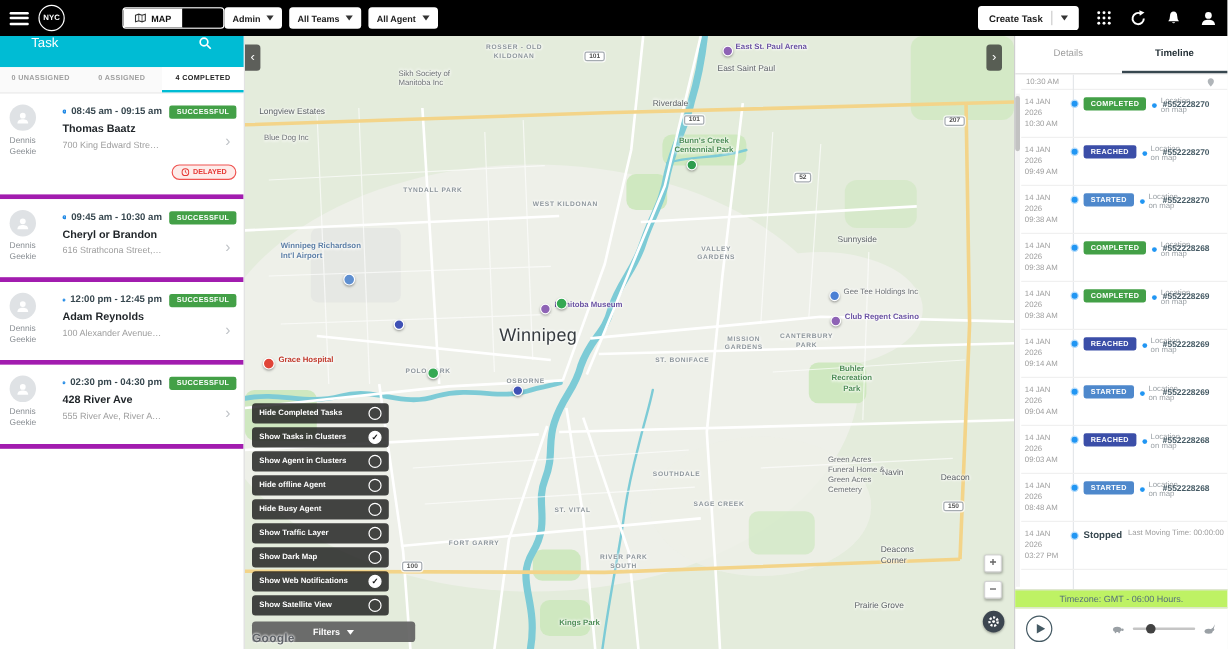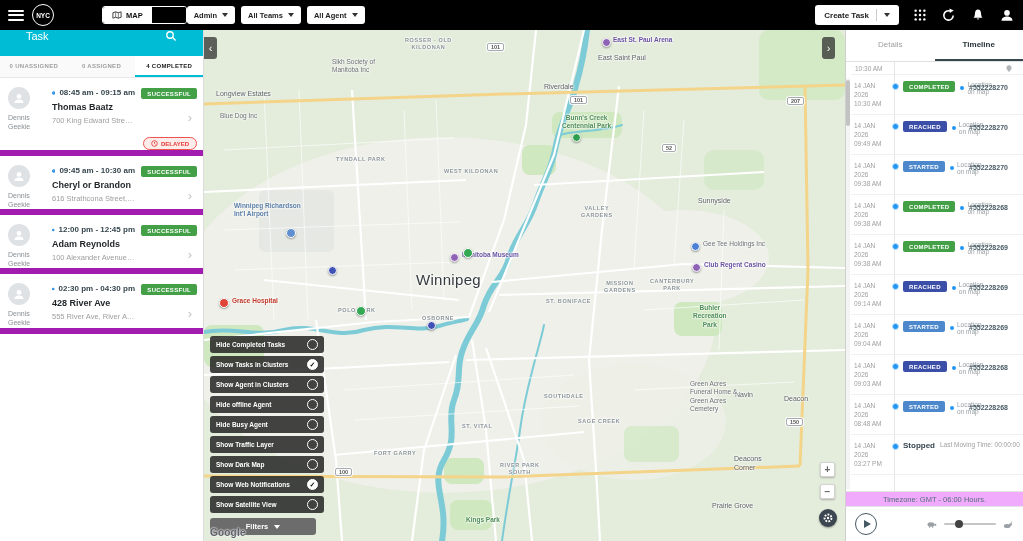--- a/index.html
+++ b/index.html
@@ -31,21 +31,21 @@
   
   .sidebar{position:absolute;top:30px;left:0;width:204px;bottom:0;background:#fff;
     border-right:1px solid #dcdcdc;display:flex;flex-direction:column;z-index:40}
   .side-head{height:26px;background:#00bcd4;color:#fff;display:flex;align-items:flex-start;
     justify-content:space-between;padding:0 26px;font-size:11px;font-weight:400;flex:none}
   .side-tabs{height:22px;display:flex;background:#fafafa;border-bottom:1px solid #e8e8e8;flex:none}
   .side-tab{flex:1;display:flex;align-items:center;justify-content:center;font-size:6px;font-weight:700;
     letter-spacing:.3px;color:#9e9e9e;border-bottom:2px solid transparent;cursor:pointer}
   .side-tab.active{color:#212121;background:#fff;border-bottom-color:#00bcd4}
   .cards{flex:1;overflow:hidden}
-  .card{display:flex;padding:9px 6px 0 8px;border-bottom:6px solid #a21caf;cursor:pointer;background:#fff}
+  .card{display:flex;padding:9px 6px 12px 8px;border-bottom:4px solid #a21caf;cursor:pointer;background:#fff}
   .card-left{width:44px;flex:none;display:flex;flex-direction:column;gap:4px}
   .avatar{width:22px;height:22px;border-radius:50%;background:#dfe2e5;display:flex;align-items:center;justify-content:center;flex:none}
   .agent-name{font-size:7px;color:#8a8f94;line-height:1.3;width:40px}
   .card-mid{flex:1;min-width:0;padding-top:1px}
   .card-time{display:flex;align-items:center;gap:4px;font-size:8px;font-weight:700;color:#37474f;white-space:nowrap}
   .card-name{font-size:9px;font-weight:700;color:#1f2428;margin-top:5px}
   .card-addr{font-size:7.5px;color:#9e9e9e;margin-top:4px;white-space:nowrap;overflow:hidden;text-overflow:ellipsis}
   .card-right{width:62px;flex:none;display:flex;flex-direction:column;align-items:flex-end;padding-top:1px}
   .pill{display:inline-block;font-size:6px;font-weight:700;color:#fff;padding:2.5px 6px;border-radius:2px;letter-spacing:.3px;white-space:nowrap}
   .p-success,.p-completed{background:#43a047}
@@ -87,21 +87,21 @@
   .cl-right{right:10px;border-radius:3px}
 
   .filters{position:absolute;left:6px;top:306px;width:114px;z-index:25}
   .flt-row{display:flex;align-items:center;justify-content:space-between;gap:6px;background:rgba(28,28,28,.82);
     color:#fff;font-size:6.5px;font-weight:700;padding:3px 6px;border-radius:3px;margin-bottom:3px;cursor:pointer;min-height:14px}
   .tgl{width:11px;height:11px;border:1.5px solid #fff;border-radius:50%;flex:none;display:flex;
     align-items:center;justify-content:center;font-style:normal}
   .tgl::after{content:"✓";font-size:7px;font-weight:700;color:#111;visibility:hidden}
   .flt-row.on .tgl{background:#fff}
   .flt-row.on .tgl::after{visibility:visible}
-  .flt-btn{width:106px;height:17px;margin-top:5px;background:rgba(97,97,97,.92);border:none;border-radius:3px;
+  .flt-btn{width:136px;height:17px;margin-top:5px;background:rgba(97,97,97,.92);border:none;border-radius:3px;
     color:#fff;font-size:7.5px;font-weight:700;display:flex;align-items:center;justify-content:center;gap:6px;
     font-family:inherit;cursor:pointer}
   .caret-w{width:0;height:0;border-left:3px solid transparent;border-right:3px solid transparent;border-top:4px solid #fff}
 
   .zoombtn{position:absolute;right:10px;width:15px;height:15px;background:#fff;border:1px solid #d3d3d3;
     border-radius:2px;color:#666;font-size:10px;font-weight:700;display:flex;align-items:center;justify-content:center;
     cursor:pointer;box-shadow:0 1px 2px rgba(0,0,0,.25);z-index:25}
   .z-in{top:432px}.z-out{top:454px}
   .gearbtn{position:absolute;right:8px;top:479px;width:18px;height:18px;border-radius:50%;background:#3c4650;
     display:flex;align-items:center;justify-content:center;cursor:pointer;box-shadow:0 1px 2px rgba(0,0,0,.35);z-index:25}
@@ -125,21 +125,21 @@
   .tl-row{display:flex;min-height:40px;border-bottom:1px solid #f0f0f0;padding-top:6px;position:relative}
   .tl-when{width:36px;flex:none;display:flex;flex-direction:column;font-size:6.5px;color:#9e9e9e;line-height:1.4;padding-left:3px}
   .tl-axis{width:16px;flex:none;display:flex;justify-content:center}
   .tl-dot{width:7px;height:7px;border-radius:50%;background:#2196f3;border:1.5px solid #bbdefb;margin-top:2px}
   .tl-main{flex:1;min-width:0;display:flex;flex-direction:row;gap:5px;align-items:flex-start}
   .tl-loc{display:flex;align-items:center;gap:3px;font-size:6.5px;color:#9aa0a5;cursor:pointer}
   .bdot{width:4px;height:4px;border-radius:50%;background:#2196f3;flex:none}
   .tl-order{width:54px;flex:none;font-size:7px;font-weight:700;color:#455a64;padding-top:3px;cursor:pointer}
   .stop-title{font-size:8px;font-weight:700;color:#37474f}
   .stop-sub{font-size:6.5px;color:#9e9e9e}
-  .tz{height:16px;flex:none;background:#f0abfc;border-top:1px solid #e4e4e4;border-bottom:1px solid #e4e4e4;
+  .tz{height:16px;flex:none;background:#bef264;border-top:1px solid #e4e4e4;border-bottom:1px solid #e4e4e4;
     display:flex;align-items:center;justify-content:center;font-size:7.5px;color:#546e7a}
   .playback{height:34px;flex:none;display:flex;align-items:center;padding:0 9px}
   .play{width:22px;height:22px;border-radius:50%;border:1.5px solid #455a64;display:flex;align-items:center;
     justify-content:center;cursor:pointer;background:#fff}
   .play i{width:0;height:0;border-top:4px solid transparent;border-bottom:4px solid transparent;
     border-left:7px solid #455a64;margin-left:2px}
   .speed{margin-left:auto;display:flex;align-items:center;gap:6px}
   .track{width:52px;height:2px;background:#c5c5c5;border-radius:1px;position:relative;cursor:pointer}
   .knob{position:absolute;left:11px;top:-3px;width:8px;height:8px;border-radius:50%;background:#424242;cursor:pointer}
   .agent-scroll{position:absolute;left:0;top:48px;bottom:52px;width:4px;background:#f4f4f4;z-index:5}

